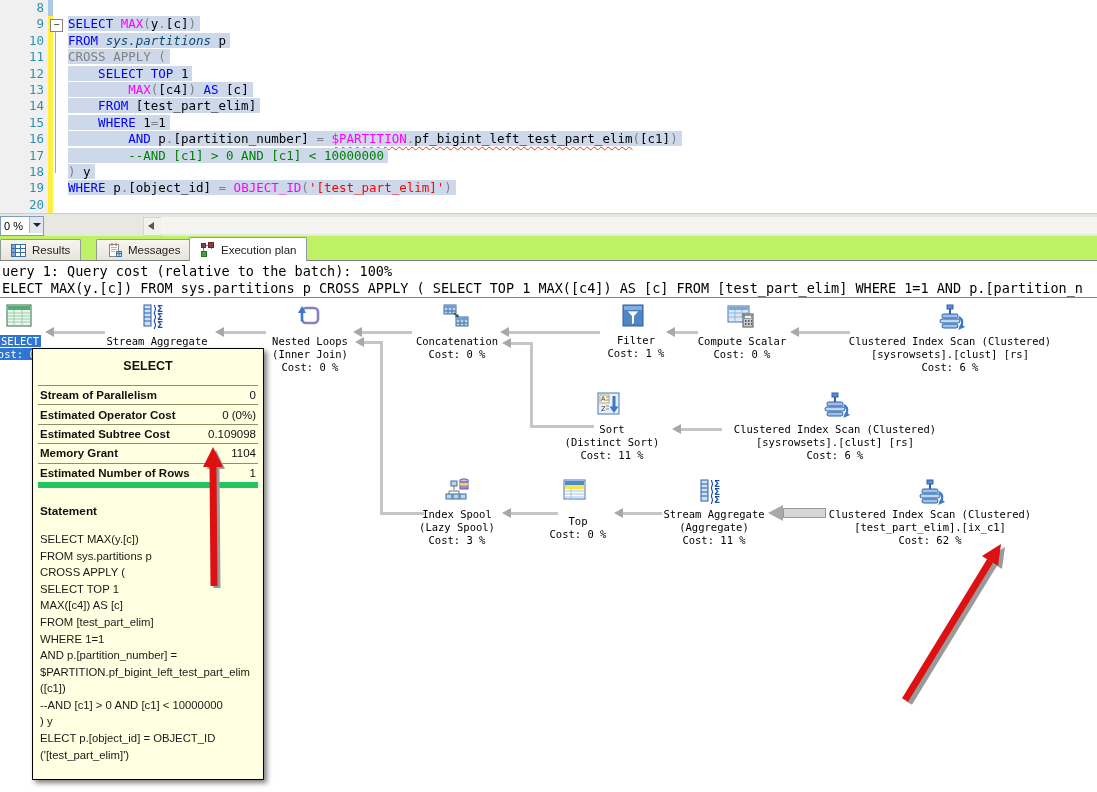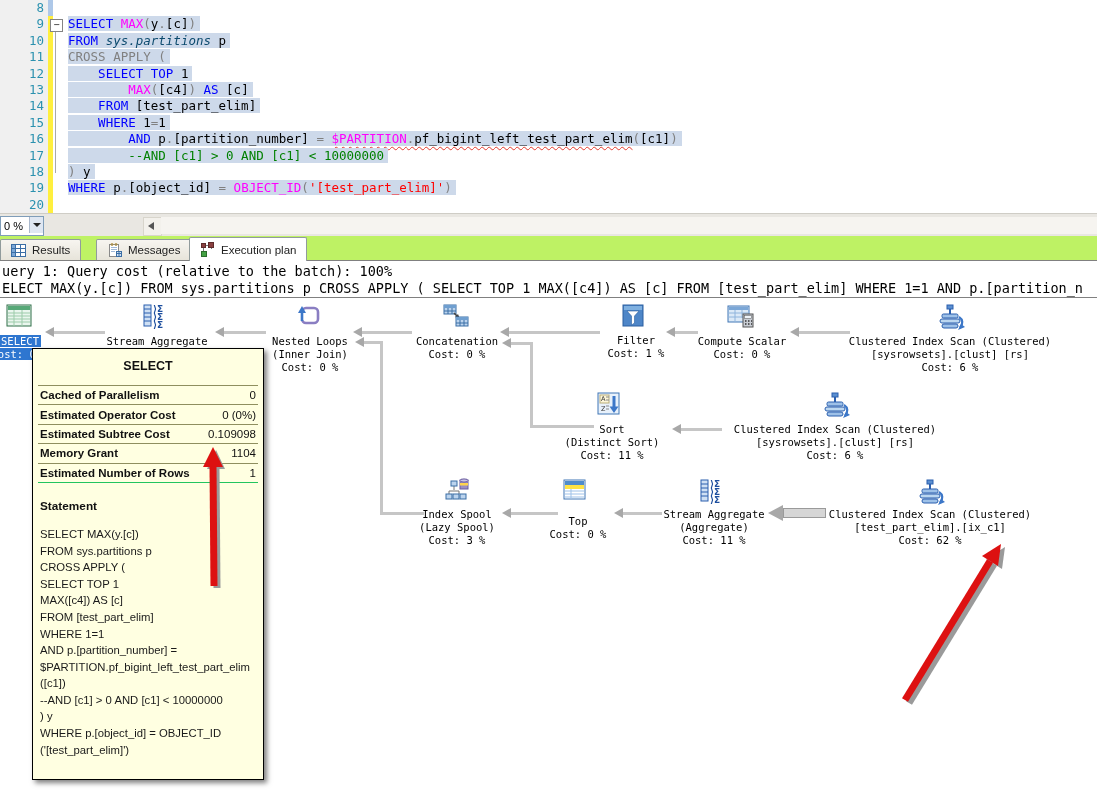--- a/index.html
+++ b/index.html
@@ -52,21 +52,21 @@
   .plan-node{position:absolute;z-index:5;text-align:center;}
   .plan-node .nlabels{font-family:"DejaVu Sans Mono",monospace;font-size:10.5px;line-height:13px;color:#000;white-space:pre;}
   .plan-node .nlabels .hl{background:#2e76d0;color:#fff;padding:0 2px;}
   .plan-icon{position:absolute;z-index:6;}
   
   #tooltip{position:absolute;left:32px;top:348px;width:230px;height:430px;background:#ffffe1;
            border:1px solid #000;box-shadow:3px 3px 5px rgba(0,0,0,.5);z-index:30;font-family:"Liberation Sans",sans-serif;}
   #tooltip .tt-title{font-weight:bold;font-size:12.5px;text-align:center;padding-top:10px;height:26px;color:#111;}
   .tt-row{display:flex;justify-content:space-between;border-top:1px solid #8f8f5f;
           margin:0 5px;height:18.4px;font-size:11.5px;align-items:center;color:#111;}
-  .tt-row:last-of-type{border-bottom:1px solid #22c55e;}
+  .tt-row:last-of-type{border-bottom:6px solid #22c55e;}
   .tt-row .l{font-weight:bold;padding-left:2px;}
   .tt-row .v{padding-right:2px;}
   #tt-stmt-title{font-weight:bold;font-size:11.8px;padding:16px 7px 0 7px;color:#111;}
   #tt-stmt{padding:13px 7px 0 7px;font-size:11.3px;line-height:16.6px;color:#1a1a1a;}
   
   #annos{position:absolute;left:0;top:0;width:1097px;height:792px;z-index:40;pointer-events:none;}
 </style>
 </head>
 <body>
 <div id="page">
@@ -310,21 +310,21 @@
       <div class="conn" style="left: 380px; top: 341px; width: 3px; height: 171px;"></div>
       <div class="conn" style="left: 530px; top: 342px; width: 3px; height: 83px;"></div>
       <div class="connhead" style="left: 768px; top: 505px; border-top: 8px solid transparent; border-bottom: 8px solid transparent; border-right: 15.2px solid rgb(168, 168, 168);"></div>
       <div class="conn" style="left: 783px; top: 508px; width: 41px; height: 8px; background: rgb(214, 214, 214); border: 1px solid rgb(154, 154, 154);"></div>
     </div>
 
 <div id="tooltip">
   <div class="tt-title">SELECT</div>
   <div id="tt-rows">
         <div class="tt-row">
-          <span class="l">Cached of Parallelism</span>
+          <span class="l">Stream of Parallelism</span>
           <span class="v">0</span>
         </div>
         <div class="tt-row">
           <span class="l">Estimated Operator Cost</span>
           <span class="v">0 (0%)</span>
         </div>
         <div class="tt-row">
           <span class="l">Estimated Subtree Cost</span>
           <span class="v">0.109098</span>
         </div>
@@ -344,21 +344,21 @@
         <div>CROSS APPLY (</div>
         <div>SELECT TOP 1</div>
         <div>MAX([c4]) AS [c]</div>
         <div>FROM [test_part_elim]</div>
         <div>WHERE 1=1</div>
         <div>AND p.[partition_number] =</div>
         <div>$PARTITION.pf_bigint_left_test_part_elim</div>
         <div>([c1])</div>
         <div>--AND [c1] &gt; 0 AND [c1] &lt; 10000000</div>
         <div>) y</div>
-        <div>WHERE p.[object_id] = OBJECT_ID</div>
+        <div>ELECT p.[object_id] = OBJECT_ID</div>
         <div>('[test_part_elim]')</div>
       </div>
 </div>
 
 <svg id="annos" xmlns="http://www.w3.org/2000/svg">
   <g>
     <line x1="217" y1="588" x2="216" y2="468" stroke="#9a9a9a" stroke-width="7"></line>
     <polygon points="216,450 207,469 225,469" fill="#9a9a9a"></polygon>
     <line x1="214" y1="586" x2="213" y2="466" stroke="#dd1111" stroke-width="7"></line>
     <polygon points="213,447 203,467 223,467" fill="#dd1111"></polygon>

